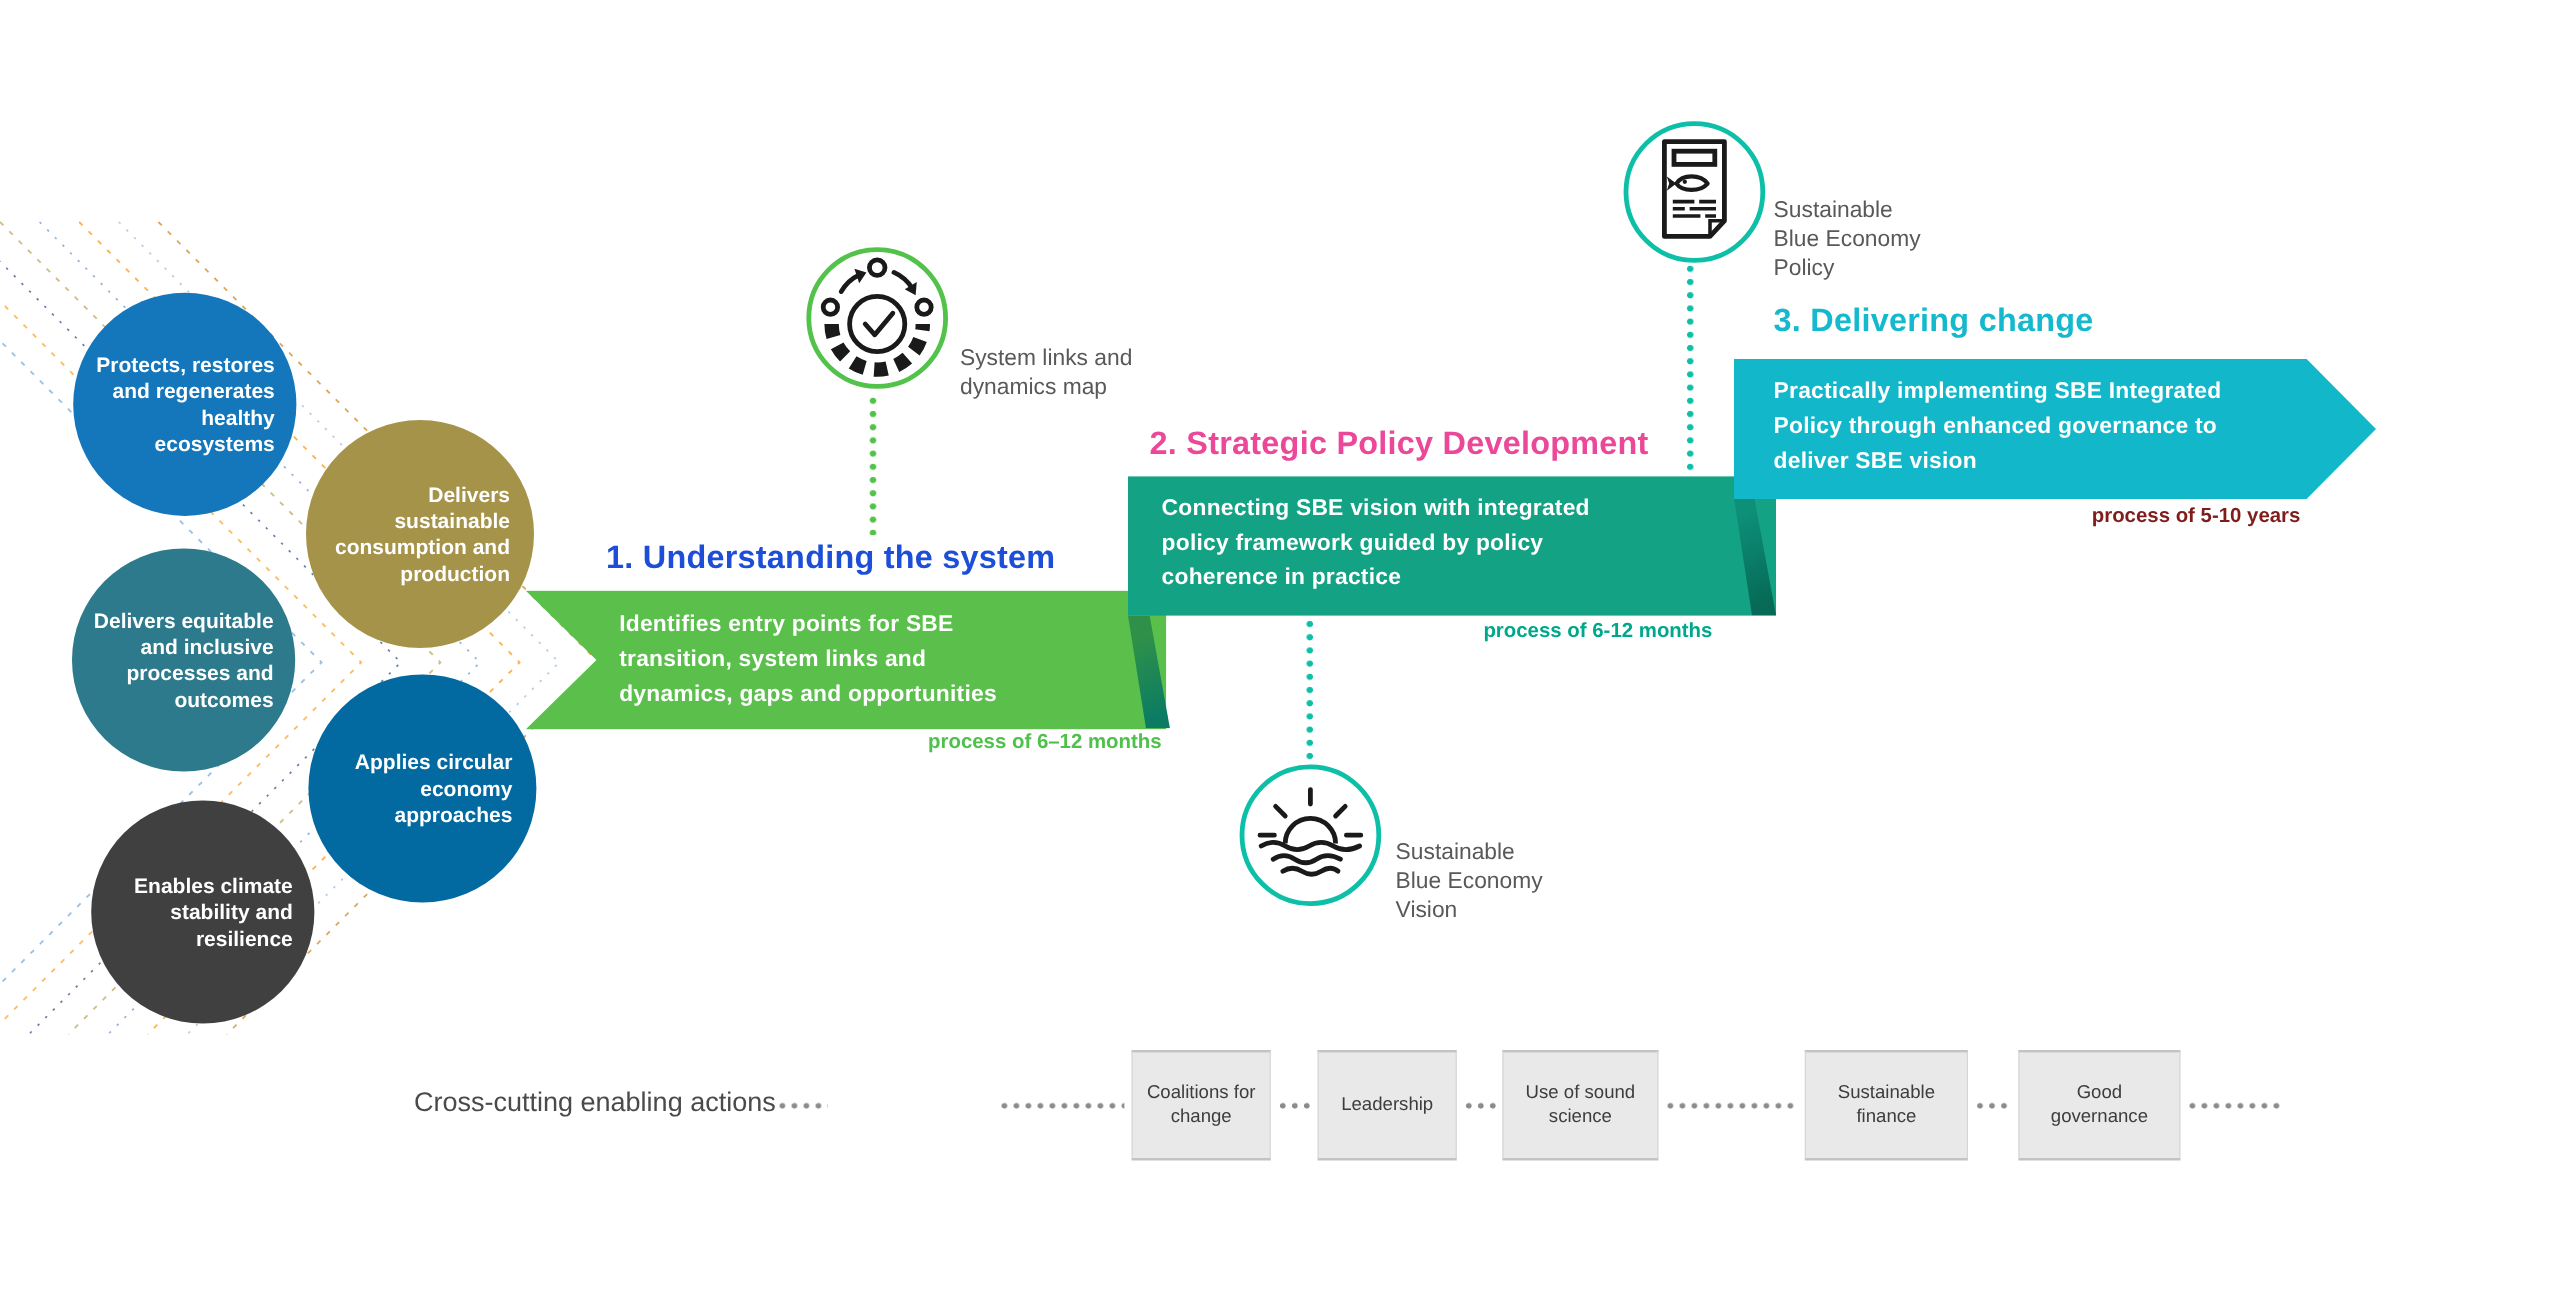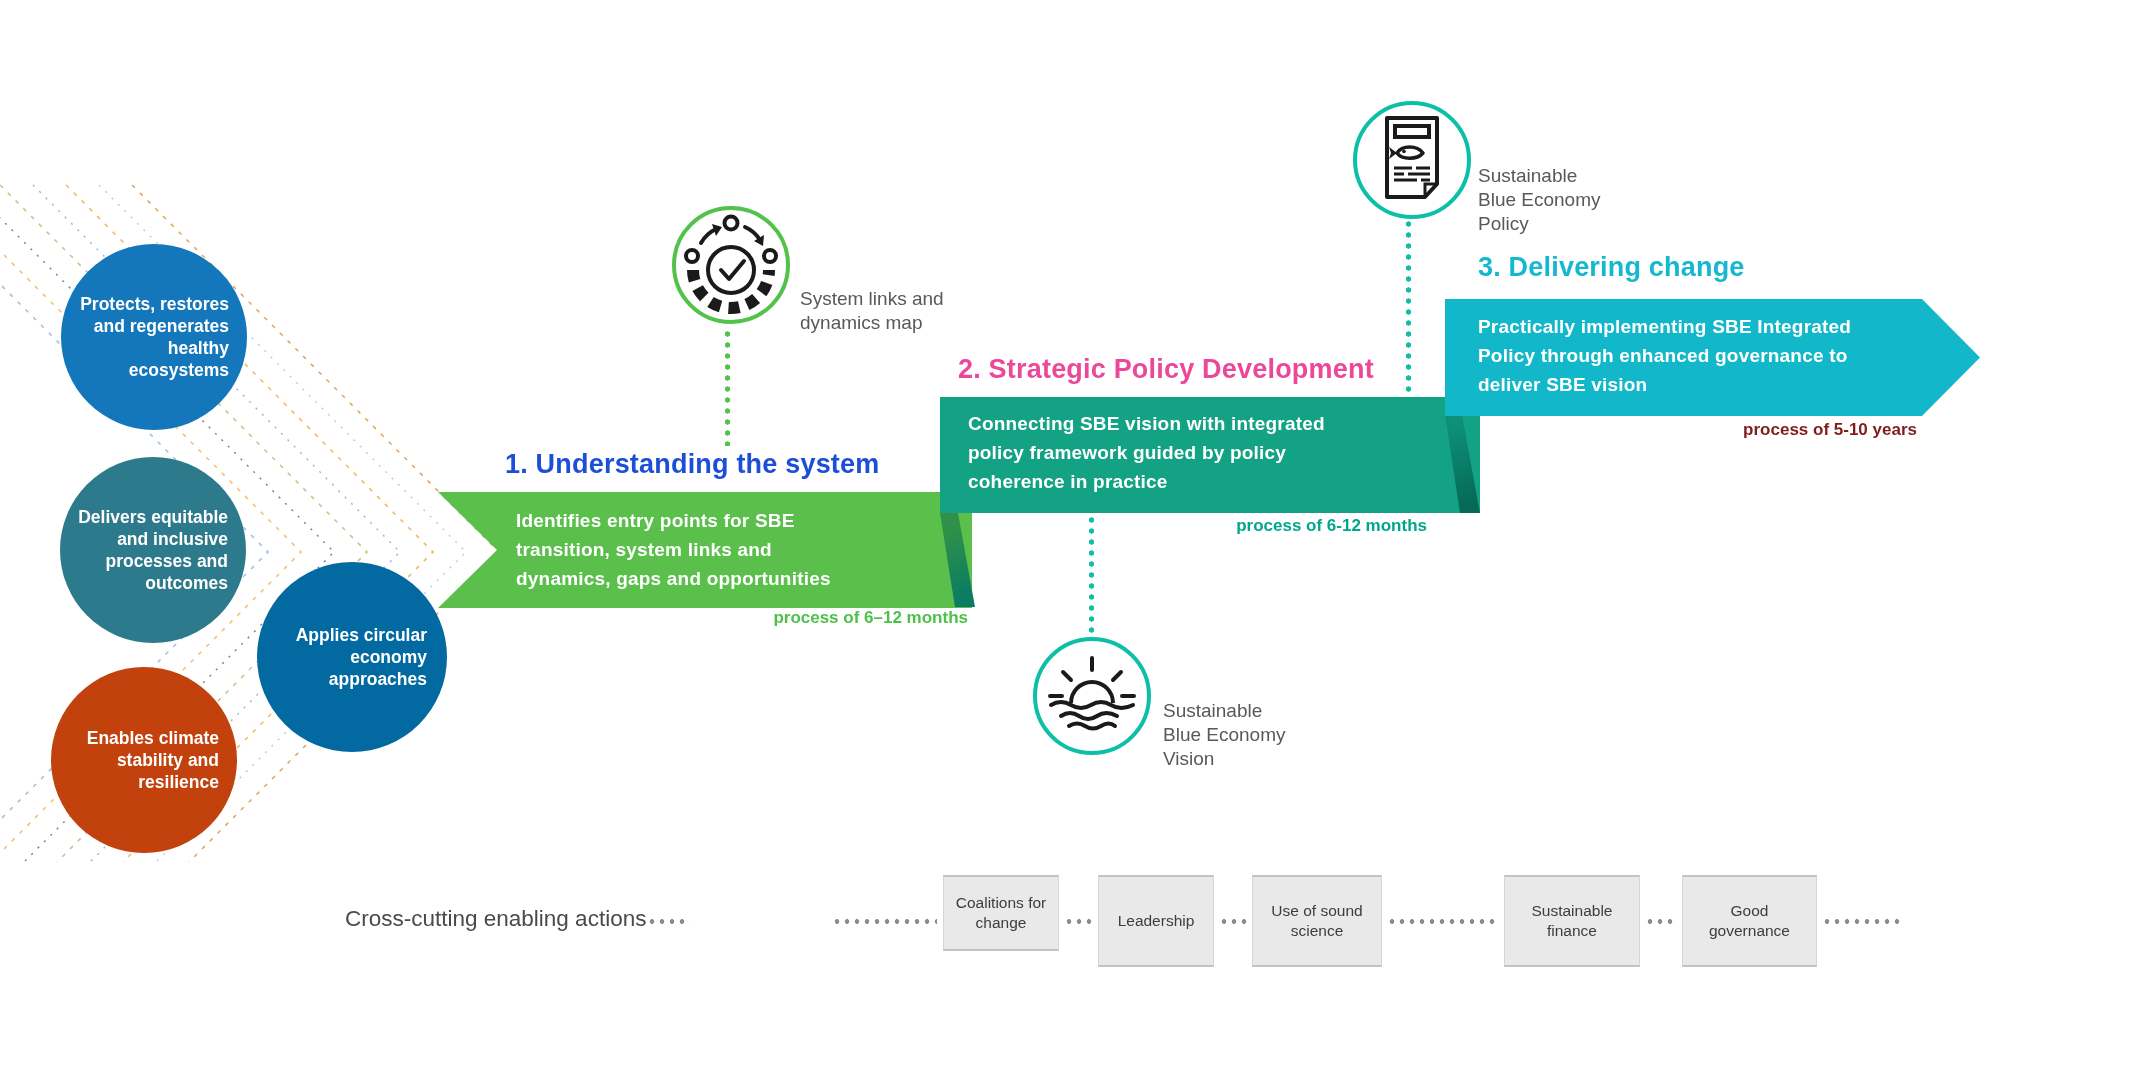--- a/index.html
+++ b/index.html
@@ -50,27 +50,30 @@
     <polyline points="0,185 367,552 57,862" stroke="#c9b06a" stroke-width="1.5" stroke-dasharray="4 7" opacity=".85"></polyline>
     <polyline points="33,185 400,552 90,862" stroke="#7da7d9" stroke-width="1.4" stroke-dasharray="2 7" opacity=".85"></polyline>
     <polyline points="66,185 433,552 123,862" stroke="#f0a73a" stroke-width="1.5" stroke-dasharray="4 7" opacity=".85"></polyline>
     <polyline points="99,185 466,552 156,862" stroke="#9fc0e4" stroke-width="1.4" stroke-dasharray="2 7" opacity=".8"></polyline>
     <polyline points="132,185 499,552 189,862" stroke="#d8973b" stroke-width="1.5" stroke-dasharray="4 7" opacity=".85"></polyline>
   </svg>
 
   <div class="pcircle" style="left: 61px; top: 244px; width: 186px; height: 186px; background-color: rgb(20, 118, 187);">
     <span>Protects, restores and regenerates healthy ecosystems</span>
   </div>
+  <div class="pcircle" style="left: 255px; top: 350px; width: 190px; height: 190px; background-color: rgb(166, 147, 74);">
+    <span>Delivers sustainable consumption and production</span>
+  </div>
   <div class="pcircle" style="left: 60px; top: 457px; width: 186px; height: 186px; background-color: rgb(44, 122, 140);">
     <span>Delivers equitable and inclusive processes and outcomes</span>
   </div>
   <div class="pcircle" style="left: 257px; top: 562px; width: 190px; height: 190px; background-color: #0369a1;">
     <span>Applies circular economy approaches</span>
   </div>
-  <div class="pcircle" style="left: 51px; top: 667px; width: 186px; height: 186px; background-color: #c2410c;">
+  <div class="pcircle" style="left: 76px; top: 667px; width: 186px; height: 186px; background-color: #404040;">
     <span>Enables climate stability and resilience</span>
   </div>
 
   <div class="band" style="left: 438px; top: 492px; width: 534px; height: 116px; z-index: 3; clip-path: polygon(0px 0px, 100% 0px, 100% 100%, 0px 100%, 59px 50%); background-color: rgb(90, 191, 75);"></div>
   <div class="fold" style="left:937px;top:513px;width:43px;height:94px;z-index:4;
        clip-path:polygon(3px 0,21px 0,38px 100%,18px 100%);
        background:linear-gradient(155deg,#2f9149 20%,#0b7c63 85%)"></div>
   <div class="stage-title" style="left: 505px; top: 449px; color: #1d4ed8;">1. Understanding the system</div>
   <div class="band-text" style="left:516px;top:506px;width:335px">Identifies entry points for SBE transition, system links and dynamics, gaps and opportunities</div>
   <div class="duration" style="left: 640px; top: 608px; width: 328px; color: rgb(78, 193, 75);">process of 6–12 months</div>
@@ -131,21 +134,21 @@
       <path d="M24 75 Q33 69 42 75 T60 75 T80 75" stroke="#1a1a1a" stroke-width="4" stroke-linecap="round"></path>
       <path d="M32 85 Q40 80 48 85 T64 85 T78 85" stroke="#1a1a1a" stroke-width="4" stroke-linecap="round"></path>
     </svg>
   </div>
   <div class="olabel" style="left:1163px;top:655px;width:132px">Sustainable Blue Economy Vision</div>
 
   <div class="row-label" style="left:345px;top:906px">Cross-cutting enabling actions</div>
 
   <div class="hdots" style="left:648px;top:918px;width:42px"></div>
   <div class="hdots" style="left:833px;top:918px;width:104px"></div>
-  <div class="ebox" style="left:943px;top:875px;width:116px;height:76px">
+  <div class="ebox" style="left:943px;top:875px;width:116px;height:92px">
     <span>Coalitions for change</span>
   </div>
   <div class="hdots" style="left:1065px;top:918px;width:28px"></div>
   <div class="ebox" style="left:1098px;top:875px;width:116px;height:92px">
     <span>Leadership</span>
   </div>
   <div class="hdots" style="left:1220px;top:918px;width:27px"></div>
   <div class="ebox" style="left:1252px;top:875px;width:130px;height:92px">
     <span>Use of sound science</span>
   </div>

